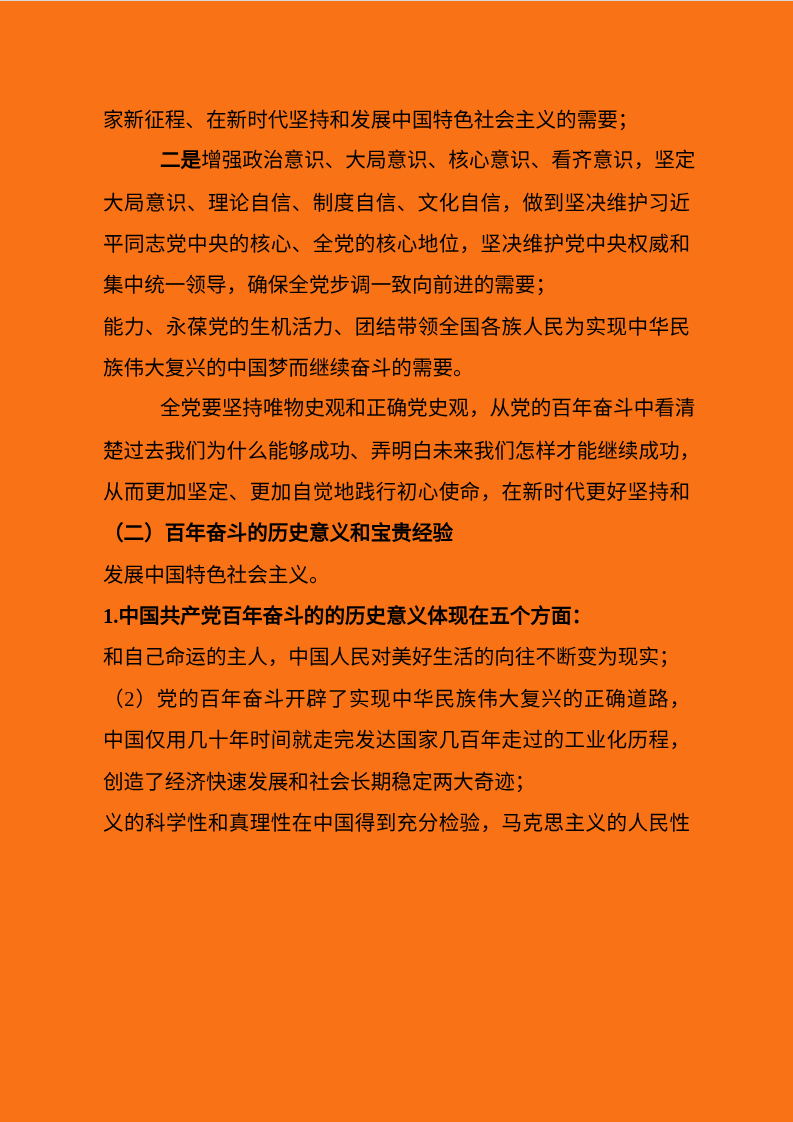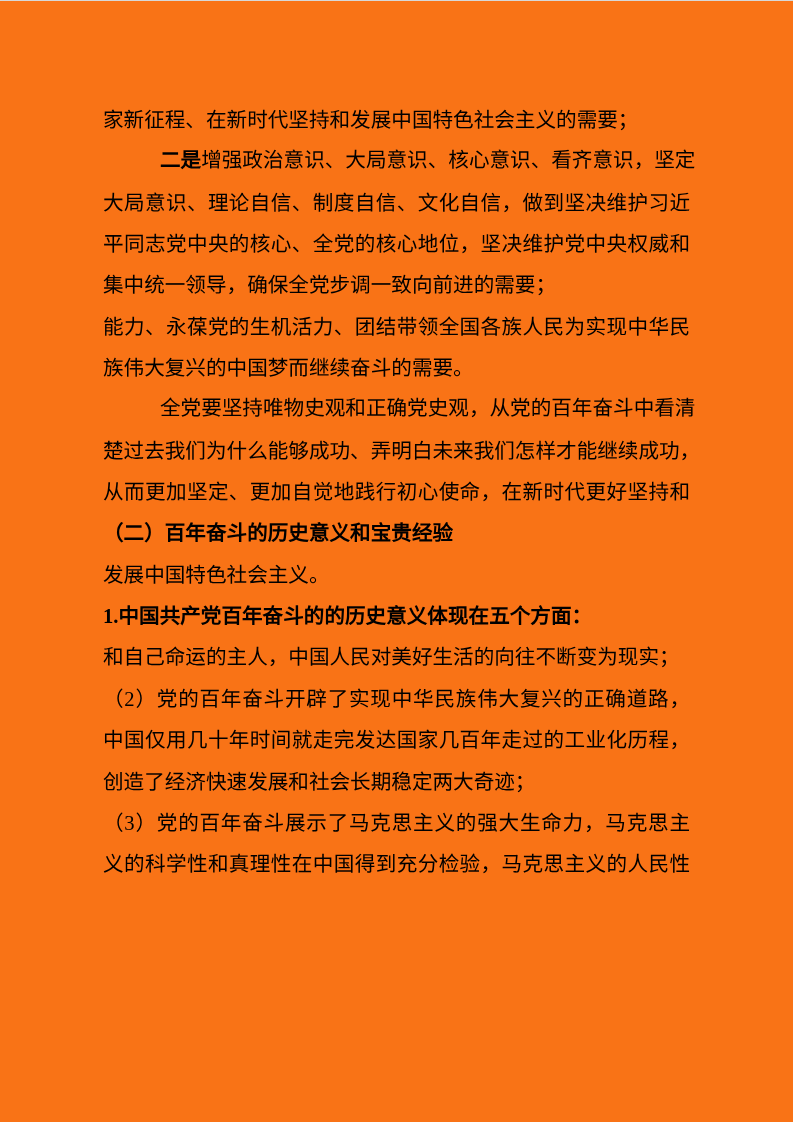--- a/index.html
+++ b/index.html
@@ -69,16 +69,15 @@
       <div class="line indent justify"><span class="seg">全党要坚持唯物史观和正确党史观，从党的百年奋斗中看清</span></div>
       <div class="line justify"><span class="seg">楚过去我们为什么能够成功、弄明白未来我们怎样才能继续成功，</span></div>
       <div class="line justify"><span class="seg">从而更加坚定、更加自觉地践行初心使命，在新时代更好坚持和</span></div>
       <div class="line"><span class="seg bold">（二）百年奋斗的历史意义和宝贵经验</span></div>
       <div class="line"><span class="seg">发展中国特色社会主义。</span></div>
       <div class="line"><span class="seg bold">1.中国共产党百年奋斗的的历史意义体现在五个方面：</span></div>
       <div class="line"><span class="seg">和自己命运的主人，中国人民对美好生活的向往不断变为现实；</span></div>
       <div class="line justify"><span class="seg">（2）党的百年奋斗开辟了实现中华民族伟大复兴的正确道路，</span></div>
       <div class="line justify"><span class="seg">中国仅用几十年时间就走完发达国家几百年走过的工业化历程，</span></div>
       <div class="line"><span class="seg">创造了经济快速发展和社会长期稳定两大奇迹；</span></div>
-      <div class="line justify"><span class="seg">（3）党的百年奋斗展示了马克思主义的强大生命力，马克思主</span></div>
       <div class="line justify"><span class="seg">义的科学性和真理性在中国得到充分检验，马克思主义的人民性</span></div>
     </div>
 </div>
 
 </body></html>

